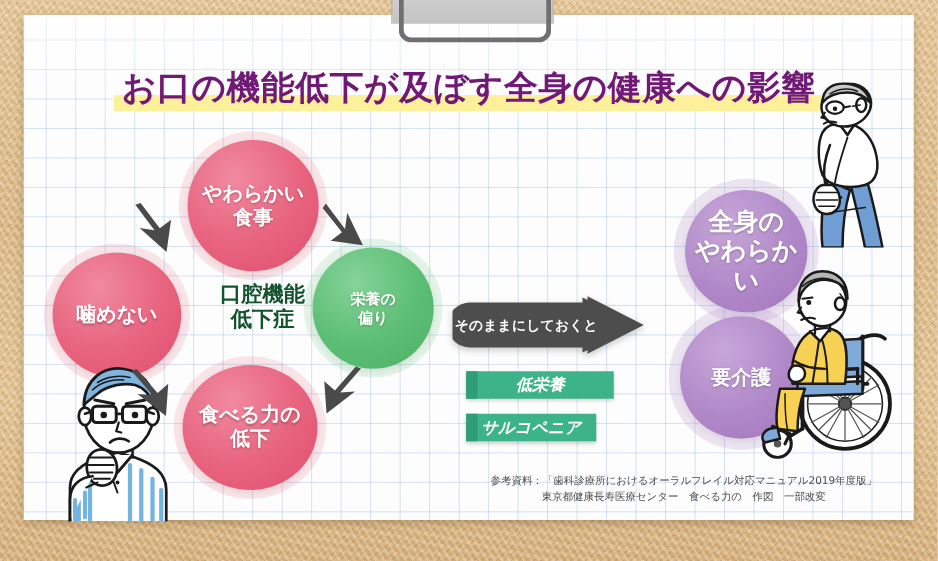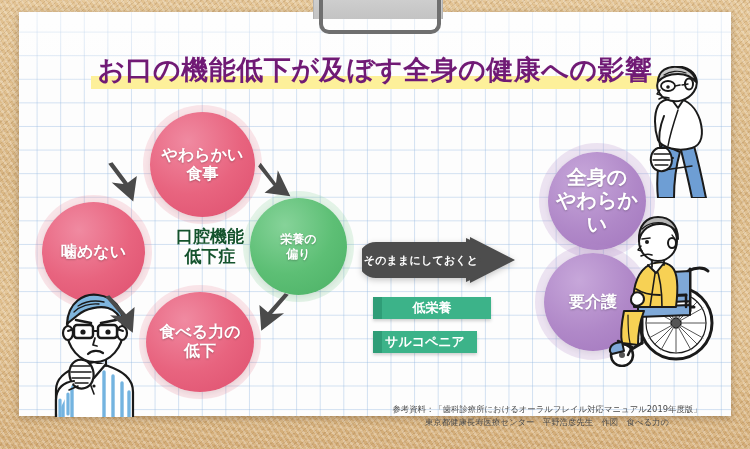--- a/index.html
+++ b/index.html
@@ -125,35 +125,35 @@
   }
 
   
   .tag{
     position:absolute;height:22px;width:118px;z-index:16;
     background:#3cb389;
     display:flex;align-items:center;justify-content:center;
     color:#fff;font-weight:bold;font-size:13px;
     font-family:"DejaVu Sans","Liberation Sans",sans-serif;
     box-shadow:0 2px 3px rgba(0,0,0,.18);
+    font-style:italic;
   }
   .tag::before{
     content:"";position:absolute;left:0;top:0;bottom:0;width:9px;
     background:#2f9d77;
   }
   #tag-low-nutrition{left:373px;top:297px;}
   #tag-sarcopenia  {left:373px;top:331px;width:104px;}
 
   
   .credits{
     position:absolute;left:386px;top:378px;width:322px;
     color:#4b4b4b;font-size:8.4px;line-height:1.55;text-align:center;
     font-family:"DejaVu Sans","Liberation Sans",sans-serif;
     z-index:16;
-    margin-top:25px;
   }
 
   
   .illus{position:absolute;z-index:15;}
   #illus-worried-man{left:16px;  top:282px; width:150px;height:135px;}
   #illus-stooped-man{left:634px; top:66px;  width:92px; height:132px;}
   #illus-wheelchair {left:598px; top:215px; width:132px;height:152px;}
 </style>
 </head>
 <body>
@@ -241,21 +241,21 @@
 
   <div class="tag" id="tag-low-nutrition">
     <span>低栄養</span>
   </div>
   <div class="tag" id="tag-sarcopenia">
     <span>サルコペニア</span>
   </div>
 
   <div class="credits">
     <div>参考資料：「歯科診療所におけるオーラルフレイル対応マニュアル2019年度版」</div>
-    <div>東京都健康長寿医療センター　平野浩彦先生　作図　食べる力の</div>
+    <div>東京都健康長寿医療センター　食べる力の　作図　一部改変</div>
   </div>
 
   <svg class="illus" id="illus-worried-man" viewBox="0 0 150 135">
     <g stroke="#1a1a1a" stroke-width="2.2" fill="none" stroke-linecap="round" stroke-linejoin="round">
 
       <path d="M40 135 V108 C40 95 52 88 64 84 L78 80 L92 84 C106 89 117 96 117 110 V135" fill="#ffffff"></path>
 
       <g stroke="#74b4e0" stroke-width="3.4">
         <path d="M47 135 V104"></path>
           <path d="M56 135 V97"></path>

